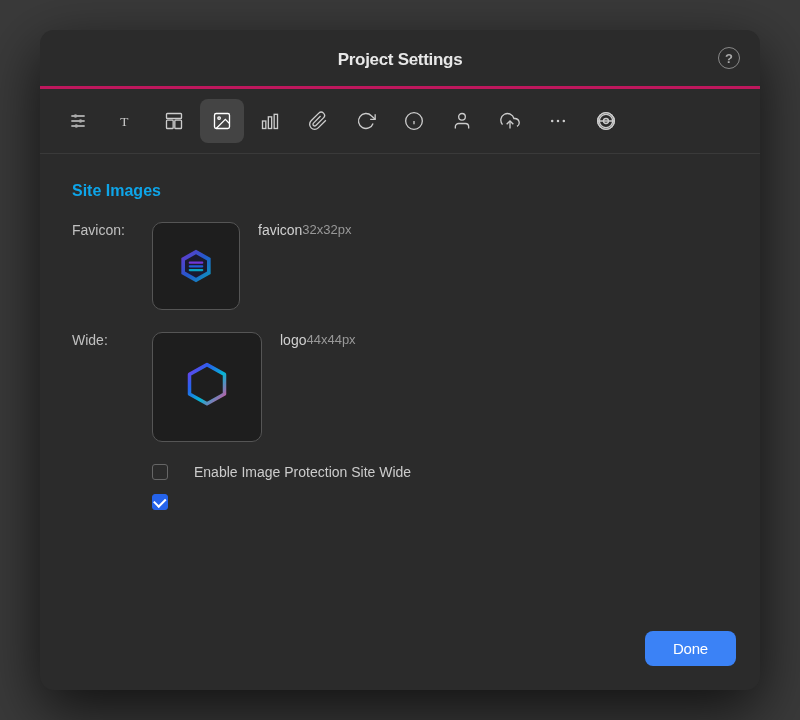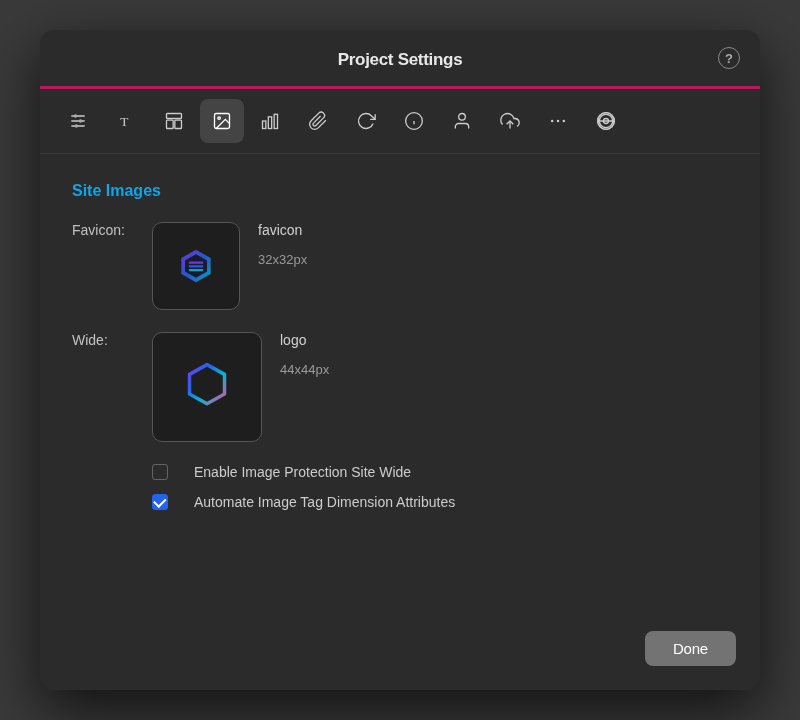--- a/index.html
+++ b/index.html
@@ -136,22 +136,21 @@
     }
 
     .image-thumb.logo-thumb {
       width: 110px;
       height: 110px;
     }
 
     .image-info {
       margin-left: 18px;
       display: flex;
-      flex-direction: column;
-      gap: 14px;
+      gap: 0;
     }
 
     .image-name {
       color: #d0d0d0;
       font-size: 14px;
     }
 
     .image-size {
       color: #999;
       font-size: 13px;
@@ -199,21 +198,21 @@
       transform: rotate(-45deg) translateY(-1px);
     }
 
     .footer {
       display: flex;
       justify-content: flex-end;
       padding: 16px 24px 24px;
     }
 
     .done-btn {
-      background: #737373;
+      background: #3b82f6;
       color: #fff;
       border: none;
       border-radius: 8px;
       padding: 9px 28px;
       font-size: 15px;
       font-weight: 500;
       cursor: pointer;
       letter-spacing: -0.2px;
     }
 
@@ -390,20 +389,19 @@
       </div>
     </div>
 
     <div class="checkbox-row">
       <div class="checkbox-custom"></div>
       <label>Enable Image Protection Site Wide</label>
     </div>
 
     <div class="checkbox-row">
       <div class="checkbox-custom checked"></div>
-      <label>Automate Image Tag Dimension Attributes</label>
     </div>
   </div>
 
   <div class="footer">
     <button class="done-btn">Done</button>
   </div>
 </div>
 
 </body></html>

